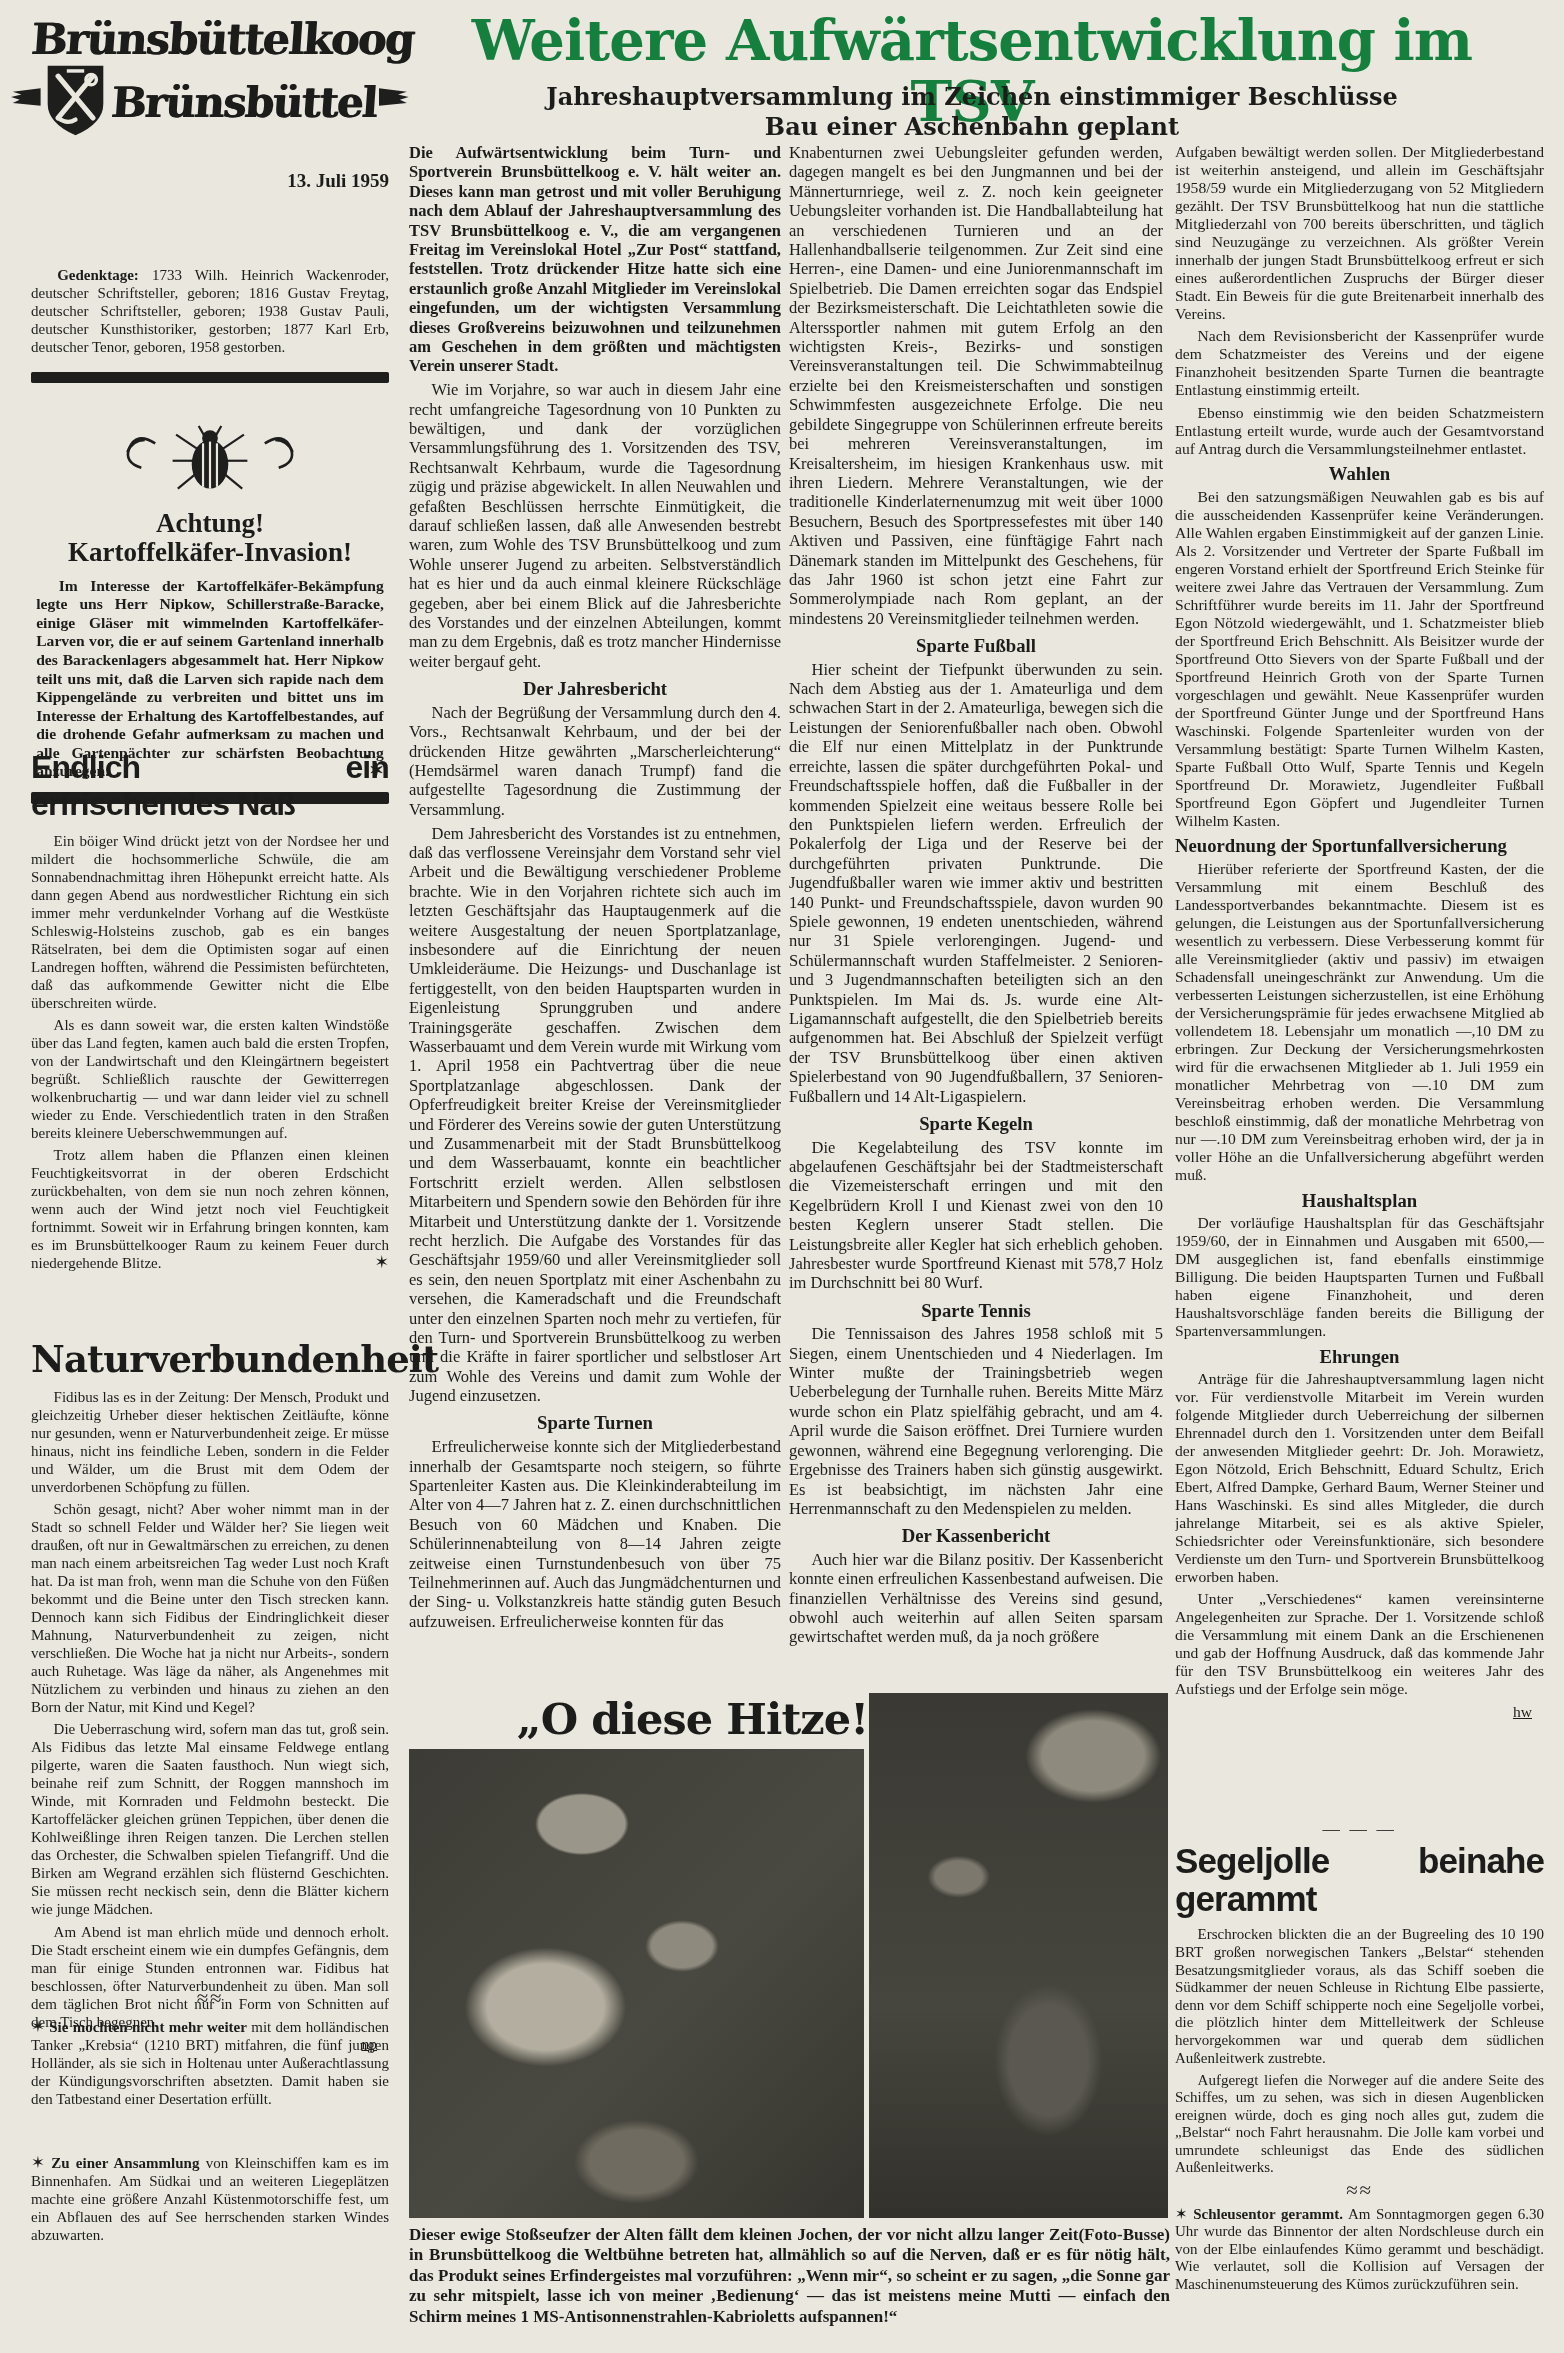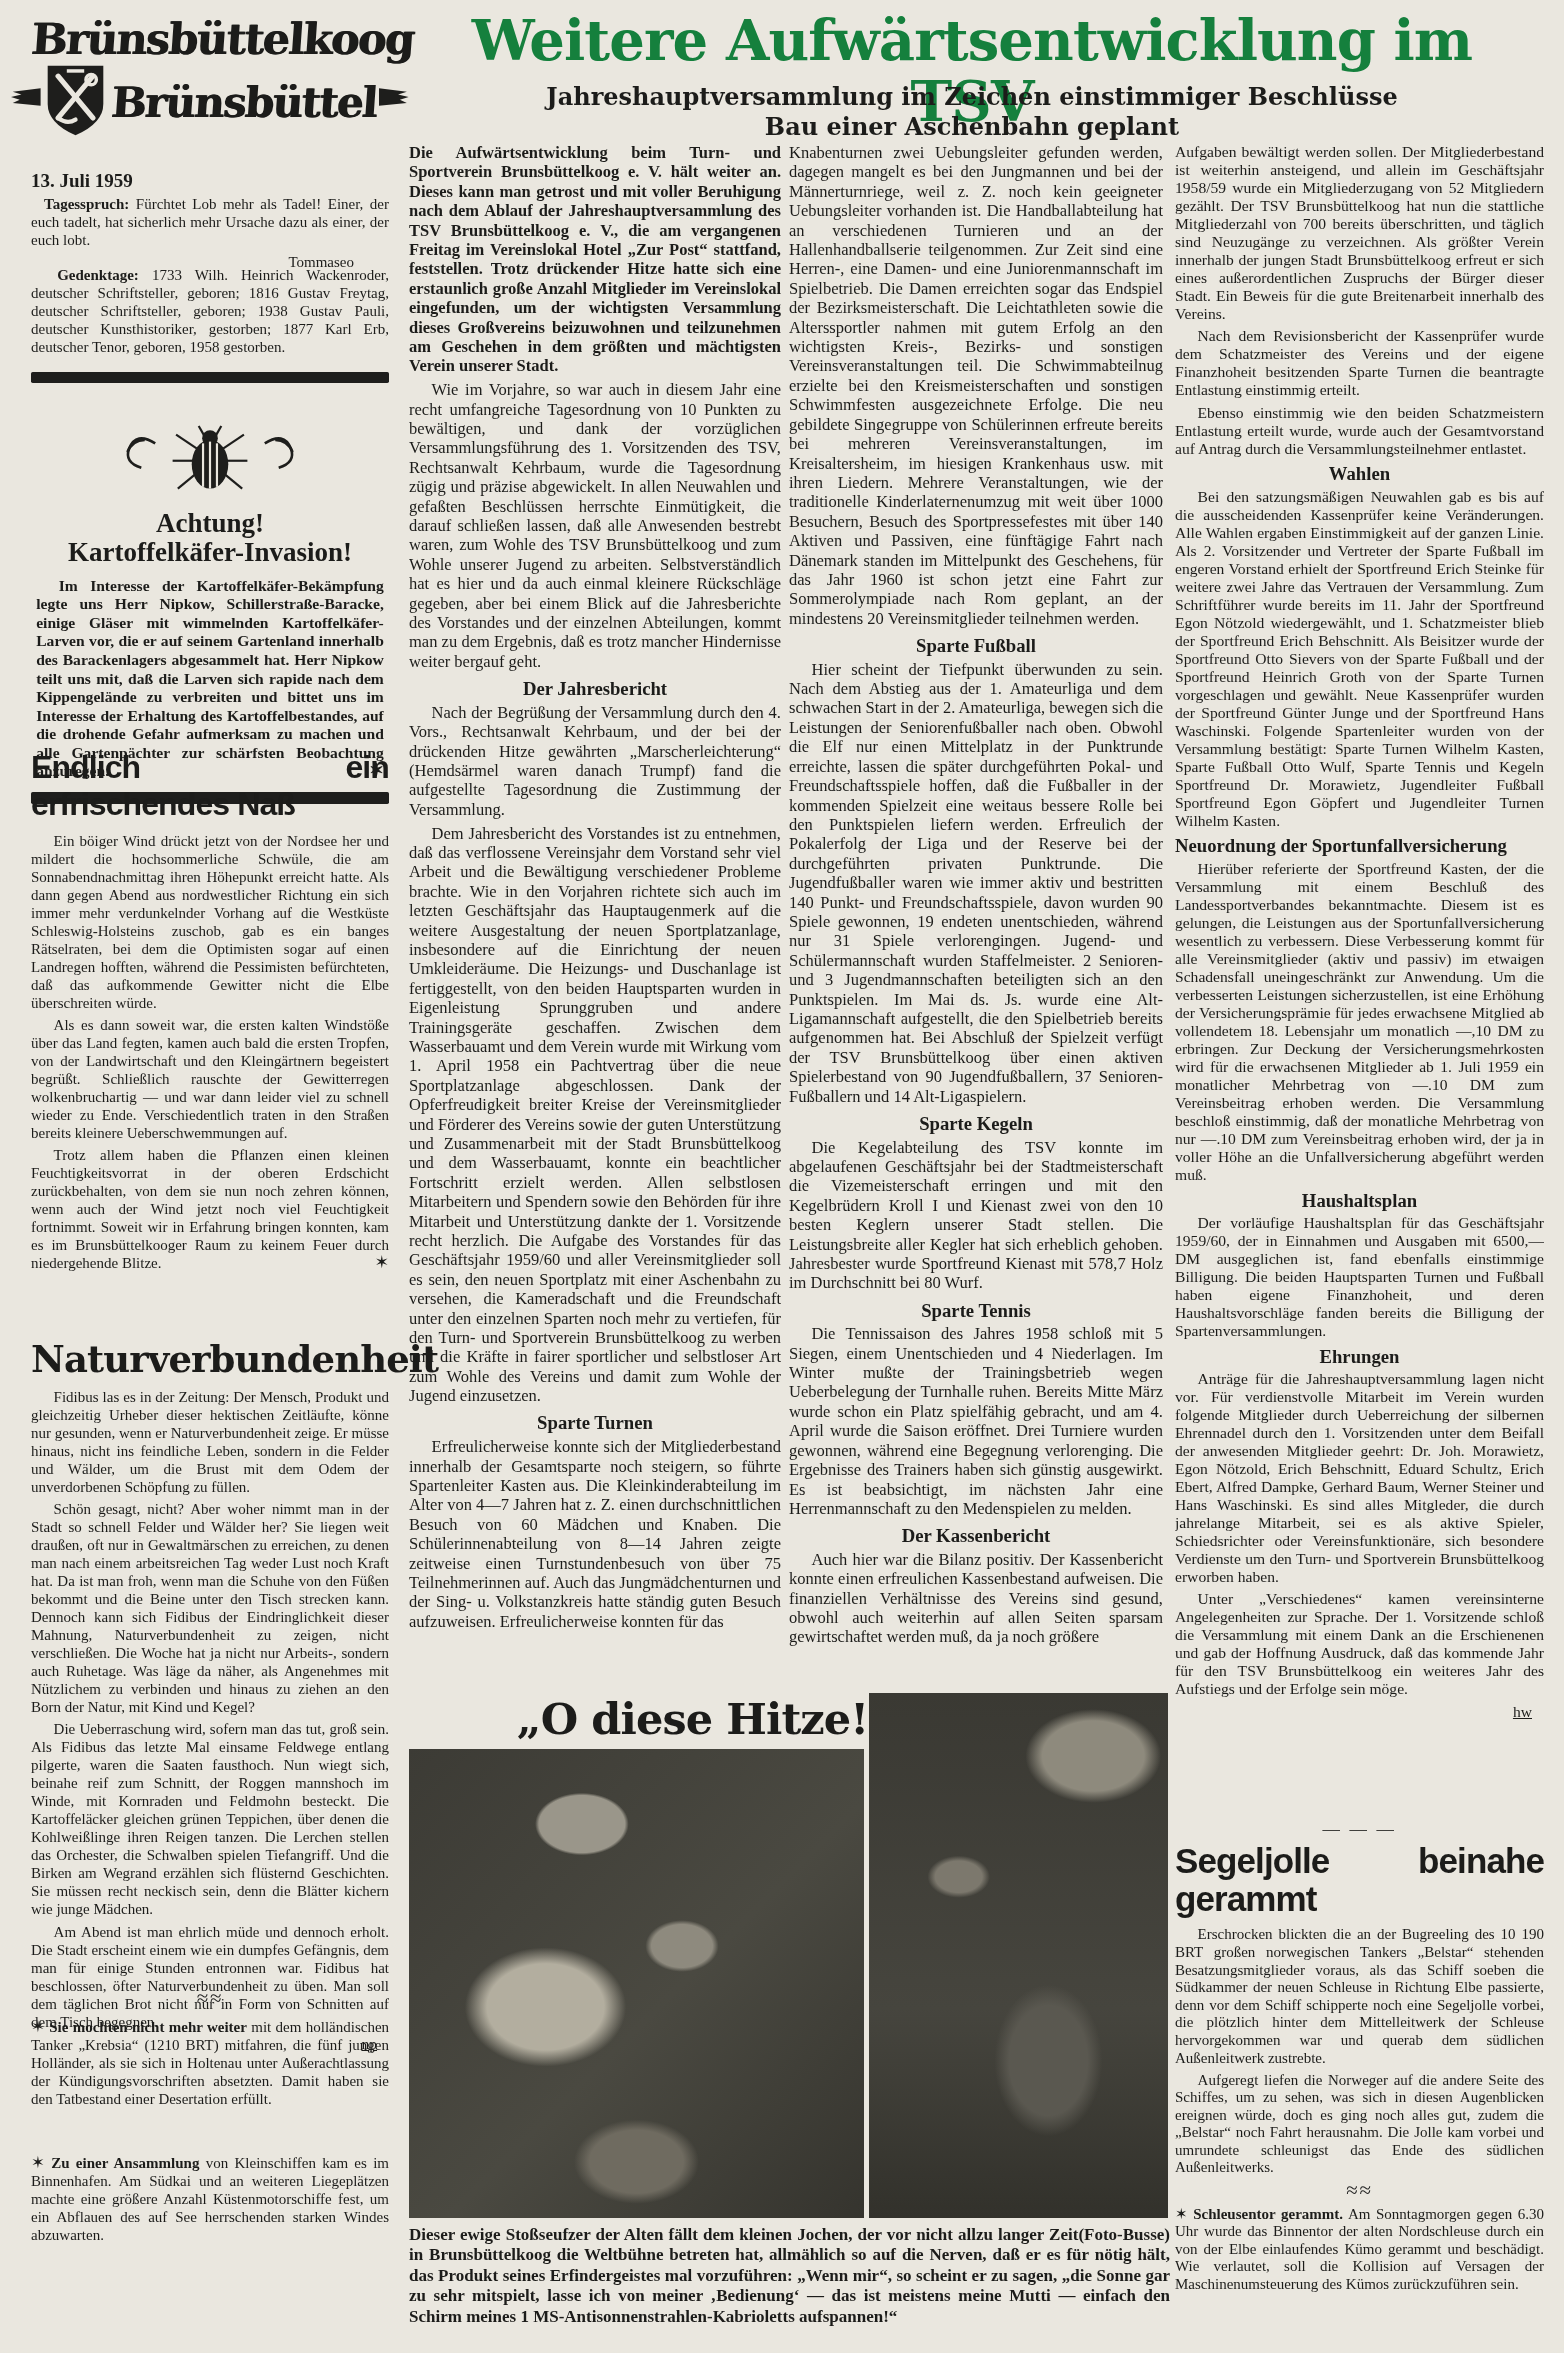--- a/index.html
+++ b/index.html
@@ -10,21 +10,21 @@
   p{margin:0 0 4.3px 0;text-indent:22.6px;hyphens:auto;}
   p.noindent{text-indent:0;}
 
   
   .masthead{left:31px;top:15.6px;width:358px;text-align:center;}
   .mast-line1{font-family:"DejaVu Serif",serif;font-weight:bold;font-size:43px;line-height:47px;
               letter-spacing:-1.7px;transform:skewX(-4deg);text-shadow:0.9px 0 0 #1c1c1a;}
   .mast-row2{display:flex;align-items:center;justify-content:center;gap:3.5px;margin-top:1.7px;}
   .mast-line2{font-family:"DejaVu Serif",serif;font-weight:bold;font-size:42px;line-height:45px;
               letter-spacing:-1.7px;transform:skewX(-4deg);text-shadow:0.9px 0 0 #1c1c1a;}
-  .date{left:31px;top:170px;width:358px;text-align:left;font-weight:bold;font-size:19px;}
+  .date{left:31px;top:170px;width:358px;text-align:right;font-weight:bold;font-size:19px;}
 
   
   .leftblock{left:31px;top:0;width:358px;font-size:15px;line-height:18px;}
   .inline-label{font-weight:bold;}
   .author-line{text-align:right;padding-right:35px;}
   .achtung-box{left:31px;top:372px;width:358px;}
   .bar{height:11.3px;background:#1e1e1c;border-radius:1.7px;}
   .achtung-inner{padding:5.2px 5.2px 7px 5.2px;margin-top:24px;}
   .beetle-wrap{text-align:center;margin:7px 0 5.2px 0;}
   .achtung-title{text-align:center;font-weight:bold;font-size:27px;line-height:29.6px;margin:3.5px 0 8.7px 0;}
@@ -115,24 +115,20 @@
         <svg width="29.6" height="35" viewBox="0 0 34 40">
             <g fill="#1e1e1c">
               <polygon points="0,6 32,10 22,13 34,16 24,19 32,23 0,26"></polygon>
             </g>
           </svg>
       </span>
     </div>
   </div>
   <div class="abs date">13. Juli 1959</div>
 
-  <div class="abs leftblock just" style="top:195px;">
-    <p class="noindent">&nbsp;&nbsp;<span class="inline-label">Tagesspruch:</span> <span>Fürchtet Lob mehr als Tadel! Einer, der euch tadelt, hat sicherlich mehr Ursache dazu als einer, der euch lobt.</span></p>
-    <div class="author-line">Tommaseo</div>
-  </div>
 
   <div class="abs leftblock just" style="top:266px;">
     <p class="noindent">&nbsp;&nbsp;<span class="inline-label">Gedenktage:</span> <span>1733 Wilh. Heinrich Wackenroder, deutscher Schriftsteller, geboren; 1816 Gustav Freytag, deutscher Schriftsteller, geboren; 1938 Gustav Pauli, deutscher Kunsthistoriker, gestorben; 1877 Karl Erb, deutscher Tenor, geboren, 1958 gestorben.</span></p>
   </div>
 
   <div class="abs achtung-box">
     <div class="bar"></div>
     <div class="achtung-inner">
       <div class="beetle-wrap">
         <svg width="200" height="80" viewBox="0 0 230 92">

